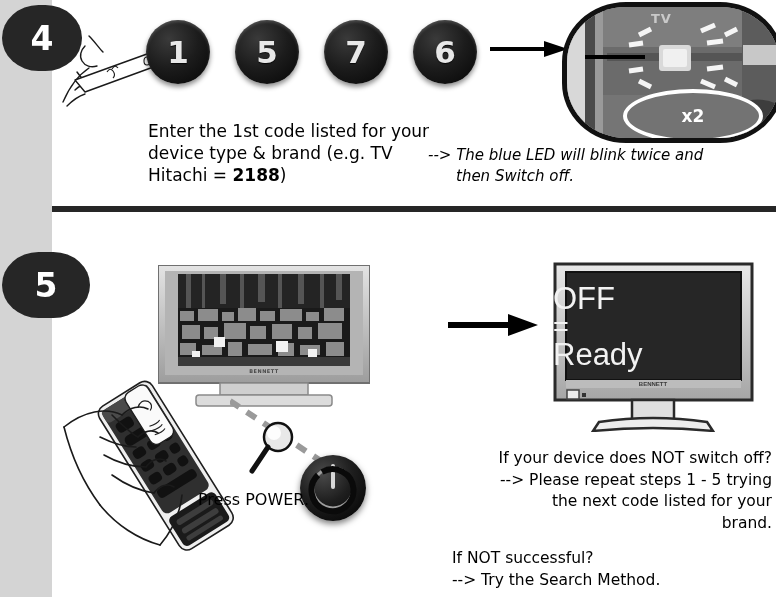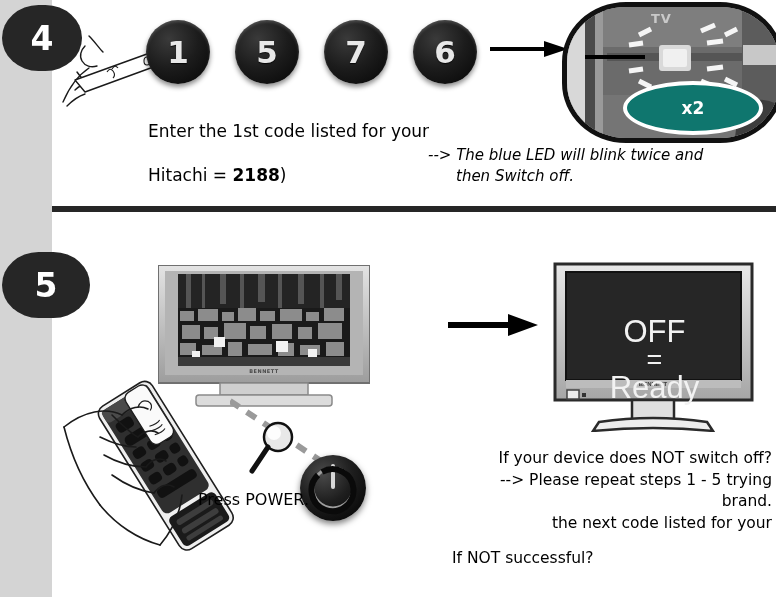--- a/index.html
+++ b/index.html
@@ -75,22 +75,22 @@
   #arrow-mid{left:448px;top:310px;}
 
   
   .led-callout{
     position:absolute;left:562px;top:2px;width:212px;height:131px;
     border:5px solid #111;border-radius:64px/60px;
     background:#8a8a8a;overflow:hidden;
   }
   .led-photo{position:absolute;inset:0;}
   .x2-badge{
-    position:absolute;left:56px;top:74px;width:132px;height:46px;
-    background:#0f766e;border:4px solid #ffffff;border-radius:50%;
+    position:absolute;left:56px;top:82px;width:132px;height:46px;
+    background:#737373;border:4px solid #ffffff;border-radius:50%;
     display:flex;align-items:center;justify-content:center;
     color:#ffffff;font-size:17px;font-weight:bold;
     font-family:"DejaVu Sans","Liberation Sans",sans-serif;
   }
   .tv-tag{
     position:absolute;left:84px;top:4px;color:#c9c9c9;
     font-size:13px;font-weight:bold;letter-spacing:1px;
     font-family:"DejaVu Sans","Liberation Sans",sans-serif;
     text-align:center;
   }
@@ -98,24 +98,23 @@
   
   .tv{position:absolute;}
   #tv-noise{left:158px;top:265px;width:212px;height:145px;}
   #tv-off{left:553px;top:262px;width:203px;height:170px;}
   .tv-brand{
     position:absolute;color:#444;font-size:5px;font-weight:bold;
     letter-spacing:.5px;font-family:"DejaVu Sans","Liberation Sans",sans-serif;
   }
   .off-text{
     position:absolute;left:0;right:0;top:22px;
-    text-align:center;color:#f2f2f2;
+    text-align:left;color:#f2f2f2;
     font-size:31px;line-height:30px;
     font-family:"Liberation Sans","DejaVu Sans",sans-serif;
-    margin-top:33px;
   }
   .off-text .eq{font-size:27px;display:block;line-height:26px;}
 
   
   .remote-hand{position:absolute;left:60px;top:355px;width:260px;height:220px;}
 
   
   .callout-line{position:absolute;left:230px;top:395px;width:140px;height:95px;}
 
   
@@ -199,21 +198,21 @@
         <line x1="18" y1="50" x2="78" y2="50" stroke="#000" stroke-width="4"></line>
         <path d="M172 96 q22 -8 40 2 L212 131 L168 131 Z" fill="#3d3d3d"></path>
       </svg>
     </div>
     <div class="tv-tag">TV</div>
     <div class="x2-badge">x2</div>
   </div>
 
   <div class="copy" id="copy-enter">
     <span>Enter the 1st code listed for your</span><br>
-    <br>
+    <span>device type &amp; brand (e.g. TV</span><br>
     <span>Hitachi = </span><span class="b">2188</span><span>)</span>
   </div>
 
   <div class="copy" id="copy-led">
     <span>--&gt; The blue LED will blink twice and</span>
     <span class="ind">then Switch off.</span>
   </div>
 
   <div class="divider"></div>
 
@@ -384,21 +383,22 @@
     <div class="off-text">
       <span>OFF</span>
       <span class="eq">=</span>
       <span>Ready</span>
     </div>
   </div>
 
   <div class="copy" id="copy-fail">
     <span>If your device does NOT switch off?</span><br>
     <span>--&gt; Please repeat steps 1 - 5 trying</span>
+    <span class="ind">the next code listed for your</span>
     <span class="ind">brand.</span>
-    <span class="ind">the next code listed for your</span>
   </div>
 
   <div class="copy" id="copy-fail2">
     <span>If NOT successful?</span><br>
+    <span>--&gt; Try the Search Method.</span>
   </div>
 
 </div>
 
 </body></html>

